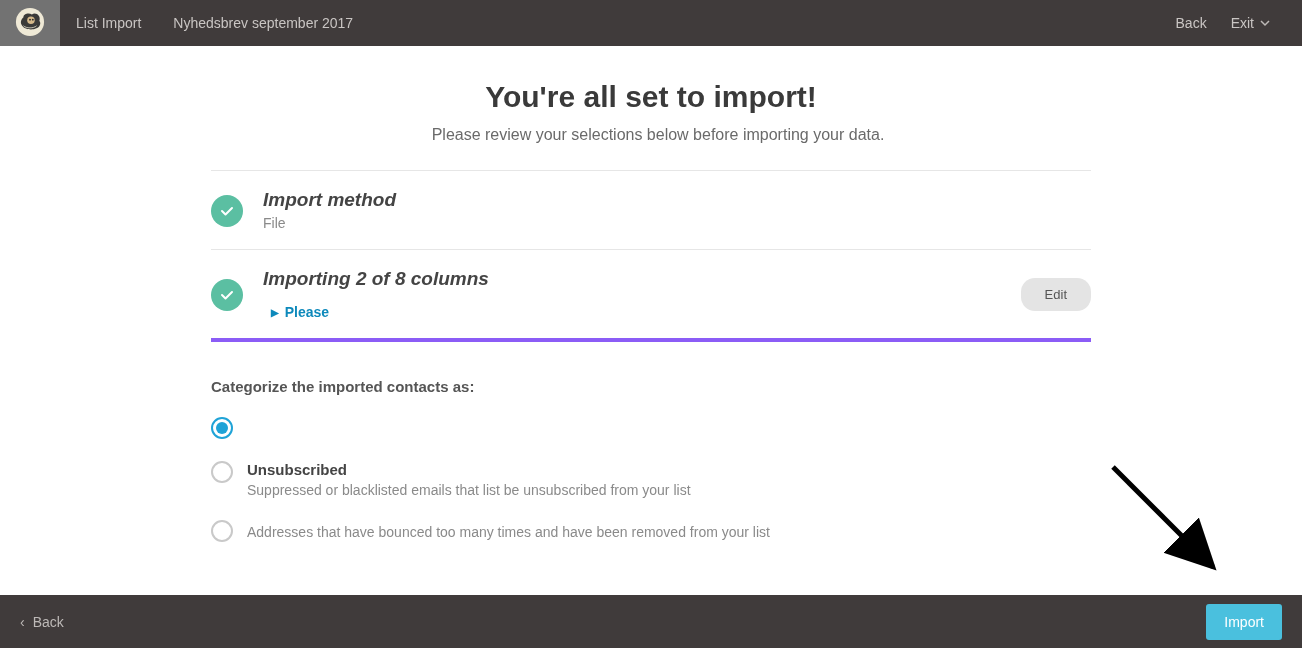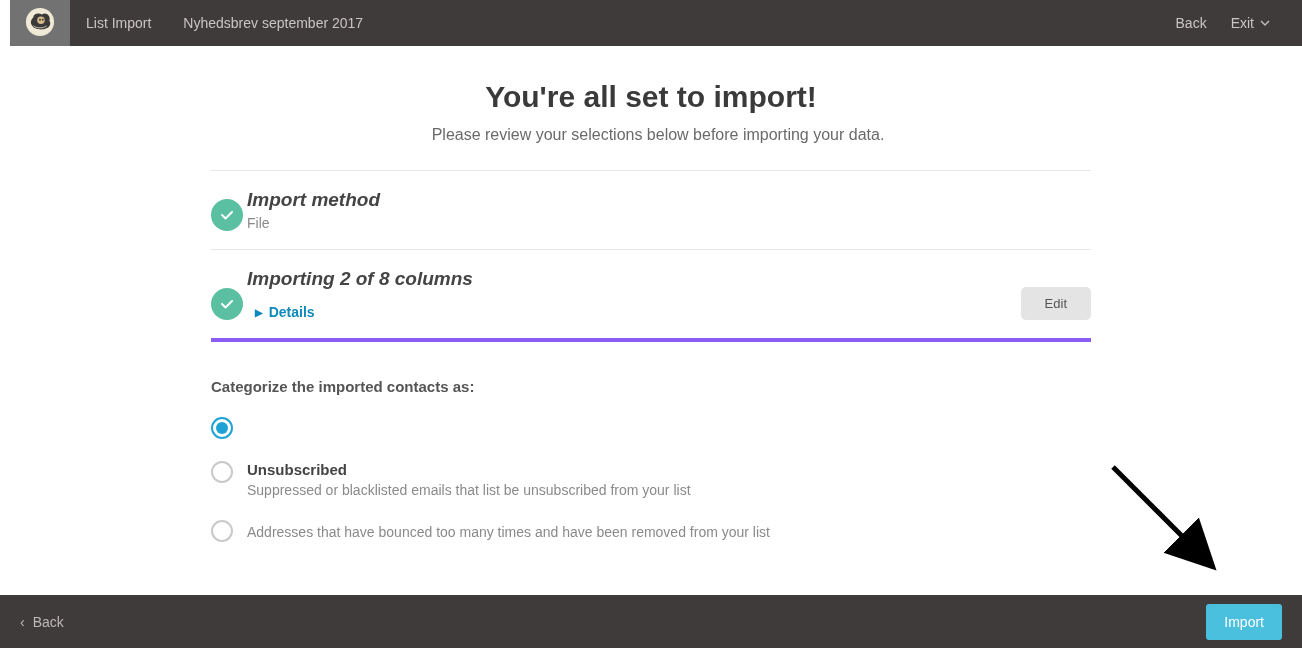--- a/index.html
+++ b/index.html
@@ -8,21 +8,21 @@
       background: #fff;
       width: 1302px;
       height: 648px;
       overflow: hidden;
       position: relative;
       color: #484848;
     }
     
     .topbar {
       position: absolute;
-      top: 0; left: 10px; right: 0;
+      top: 0; left: 0; right: 0;
       height: 46px;
       background: #403b3b;
       display: flex;
       align-items: stretch;
       color: #bdb9b7;
       font-size: 14px;
     }
     .brand-square {
       width: 60px;
       height: 46px;
@@ -77,22 +77,22 @@
       padding-left: 14px;
     }
     .container {
       width: 880px;
       margin: 0 auto;
     }
     .section {
       border-top: 1px solid #e6e6e6;
       padding: 18px 0 18px 0;
       display: flex;
-      align-items: flex-end;
-      gap: 4px;
+      align-items: center;
+      gap: 20px;
     }
     .section:first-of-type { border-top: 1px solid #e6e6e6; }
     .check-badge {
       width: 32px; height: 32px;
       border-radius: 50%;
       background: #5bbfa2;
       display: flex;
       align-items: center;
       justify-content: center;
       flex-shrink: 0;
@@ -120,21 +120,21 @@
       margin-top: 10px;
       cursor: pointer;
       margin-left: 8px;
     }
     .details-caret { margin-right: 6px; font-size: 10px; }
     .edit-btn-wrap { display: flex; align-items: flex-start; }
     .edit-btn {
       background: #e4e4e4;
       color: #555;
       border: none;
-      border-radius: 5px;
+      border-radius: 14px;
       padding: 9px 24px;
       font-size: 13px;
       cursor: pointer;
     }
     .categorize-block {
       border-top: 4px solid #8b5cf6;
       padding-top: 36px;
     }
     .categorize-heading {
       font-weight: 600;
@@ -273,21 +273,21 @@
     <div class="section">
       <div class="check-badge">
         <svg viewBox="0 0 16 16">
             <path d="M3 8 L6.5 11.5 L13 5" stroke="#fff" stroke-width="2" fill="none" stroke-linecap="round" stroke-linejoin="round"></path>
           </svg>
       </div>
       <div class="section-body">
         <div class="section-title">Importing 2 of 8 columns</div>
         <a class="details-link">
           <span class="details-caret">▶</span>
-          <span>Details</span>
+          <span>Please</span>
         </a>
       </div>
       <div class="edit-btn-wrap">
         <button class="edit-btn">Edit</button>
       </div>
     </div>
 
     <div class="categorize-block">
       <div class="categorize-heading">Categorize the imported contacts as:</div>
 

